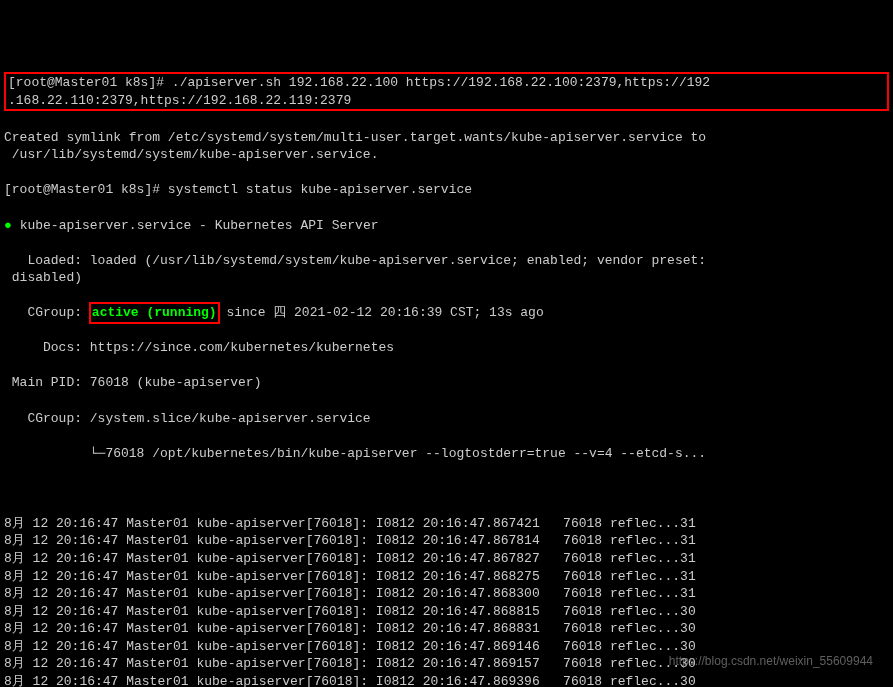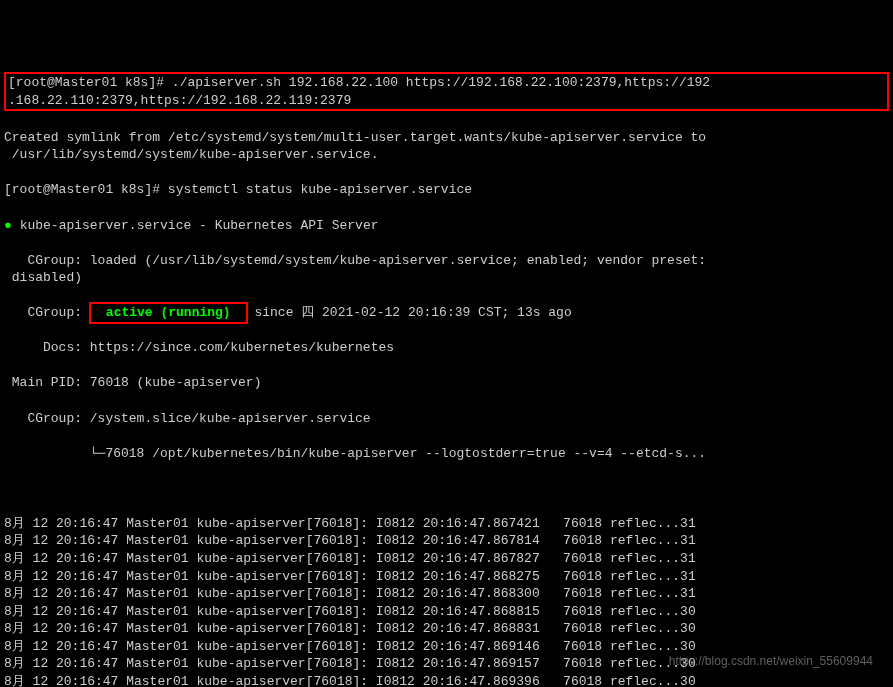--- a/index.html
+++ b/index.html
@@ -13,21 +13,21 @@
       white-space: pre;
       width: 893px;
       height: 687px;
       overflow: hidden;
       position: relative;
     }
     .line { white-space: pre; }
     .red-box {
       border: 2px solid #ff0000;
       display: inline-block;
-      padding: 0 15px;
+      padding: 0 1px;
       margin: -2px -1px;
     }
     .red-box-block {
       border: 2px solid #ff0000;
       padding: 0 2px;
     }
     .bright-green { color: #00ff00; font-weight: bold; }
     .dot-green { color: #00ff00; }
     .watermark {
       position: absolute;
@@ -43,21 +43,21 @@
 <body>
 
 
 
 <div class="red-box-block"><span>[root@Master01 k8s]# </span><span>./apiserver.sh 192.168.22.100 https://192.168.22.100:2379,https://192
 .168.22.110:2379,https://192.168.22.119:2379</span></div>
 <div class="line">Created symlink from /etc/systemd/system/multi-user.target.wants/kube-apiserver.service to
  /usr/lib/systemd/system/kube-apiserver.service.</div>
 <div class="line"><span>[root@Master01 k8s]# </span><span>systemctl status kube-apiserver.service</span></div>
 <div class="line"><span class="dot-green">●</span> <span>kube-apiserver.service - Kubernetes API Server</span></div>
-<div class="line">   CGroup: loaded (/usr/lib/systemd/system/kube-apiserver.service; enabled; vendor preset:
+<div class="line">   Loaded: loaded (/usr/lib/systemd/system/kube-apiserver.service; enabled; vendor preset:
  disabled)</div>
 <div class="line"><span>   CGroup: </span><span class="red-box"><span class="bright-green">active (running)</span></span><span> since 四 2021-02-12 20:16:39 CST; 13s ago</span></div>
 <div class="line">     Docs: https://since.com/kubernetes/kubernetes</div>
 <div class="line"> Main PID: 76018 (kube-apiserver)</div>
 <div class="line">   CGroup: /system.slice/kube-apiserver.service</div>
 <div class="line">           └─76018 /opt/kubernetes/bin/kube-apiserver --logtostderr=true --v=4 --etcd-s...</div>
 <div class="line"> </div>
 <div id="logs"><div class="line">8月 12 20:16:47 Master01 kube-apiserver[76018]: I0812 20:16:47.867421   76018 reflec...31</div><div class="line">8月 12 20:16:47 Master01 kube-apiserver[76018]: I0812 20:16:47.867814   76018 reflec...31</div><div class="line">8月 12 20:16:47 Master01 kube-apiserver[76018]: I0812 20:16:47.867827   76018 reflec...31</div><div class="line">8月 12 20:16:47 Master01 kube-apiserver[76018]: I0812 20:16:47.868275   76018 reflec...31</div><div class="line">8月 12 20:16:47 Master01 kube-apiserver[76018]: I0812 20:16:47.868300   76018 reflec...31</div><div class="line">8月 12 20:16:47 Master01 kube-apiserver[76018]: I0812 20:16:47.868815   76018 reflec...30</div><div class="line">8月 12 20:16:47 Master01 kube-apiserver[76018]: I0812 20:16:47.868831   76018 reflec...30</div><div class="line">8月 12 20:16:47 Master01 kube-apiserver[76018]: I0812 20:16:47.869146   76018 reflec...30</div><div class="line">8月 12 20:16:47 Master01 kube-apiserver[76018]: I0812 20:16:47.869157   76018 reflec...30</div><div class="line">8月 12 20:16:47 Master01 kube-apiserver[76018]: I0812 20:16:47.869396   76018 reflec...30</div></div>
 
 

